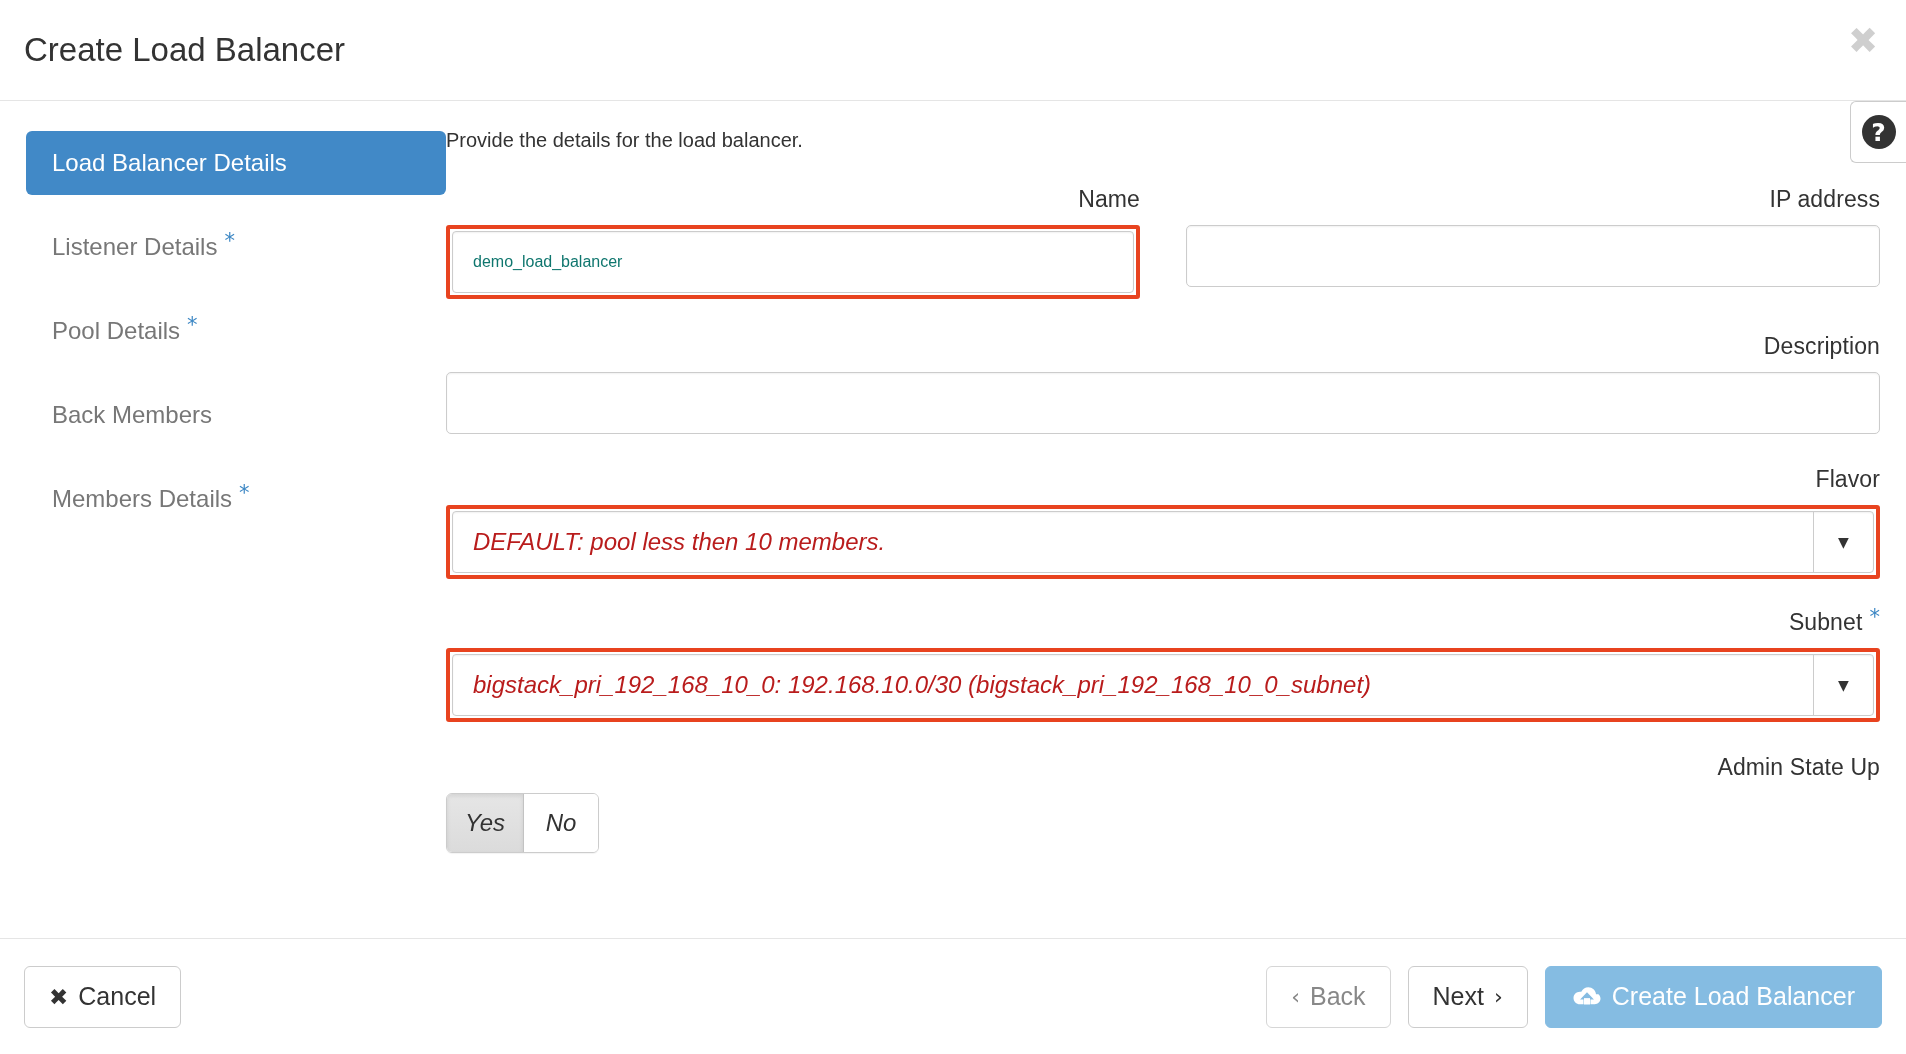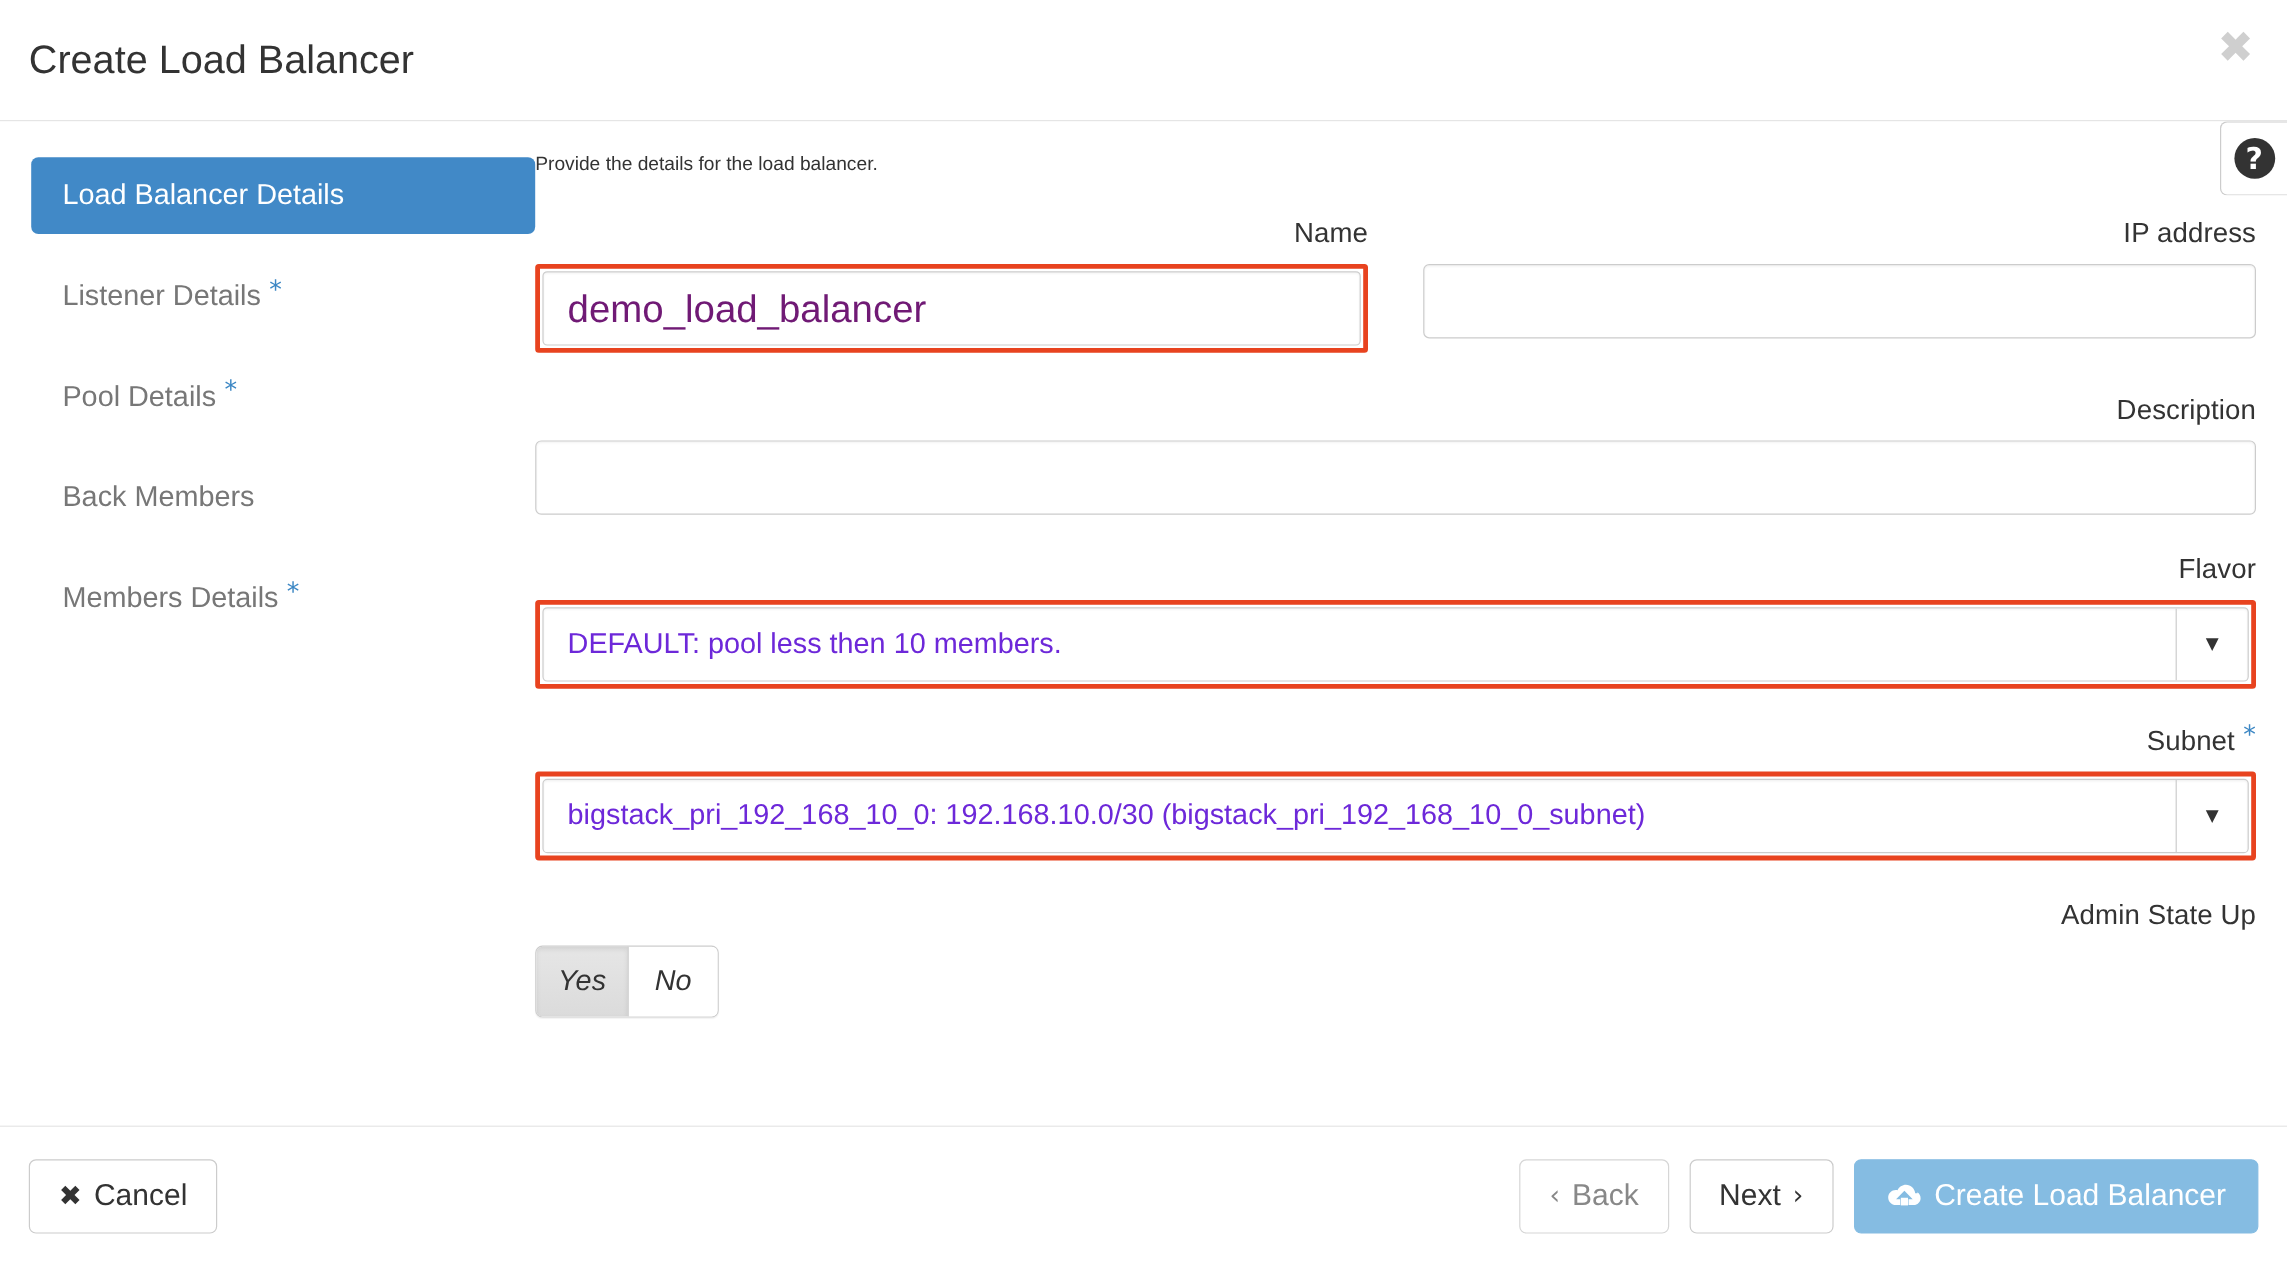--- a/index.html
+++ b/index.html
@@ -128,21 +128,21 @@
   }
 
   
   .form-pane {
     flex: 1 1 auto;
     padding-left: 0px;
     padding-right: 0px;
     min-width: 0;
   }
   .intro-text {
-    font-size: 16px;
+    font-size: 20px;
     color: #333333;
     margin: 0 0 34px 0;
   }
   .form-row {
     display: flex;
     gap: 46px;
     margin-bottom: 12px;
   }
   .form-group { margin-bottom: 12px; }
   .form-group.half { flex: 1 1 0; min-width: 0; }
@@ -156,22 +156,22 @@
     letter-spacing: 0.1px;
     text-align: right;
   }
 
   .input-box {
     width: 100%;
     height: 62px;
     border: 1px solid #cccccc;
     border-radius: 5px;
     background: #ffffff;
-    font-size: 32px;
-    color: #701a75;
+    font-size: 16px;
+    color: #0f766e;
     padding: 0 20px;
     font-family: "Liberation Sans", sans-serif;
     outline: none;
     box-shadow: inset 0 1px 2px rgba(0,0,0,0.06);
   }
   .input-box::placeholder { color: #999999; }
 
   .highlight-red {
     border: 4px solid #e8431f;
     border-radius: 3px;
@@ -190,25 +190,26 @@
     background: #ffffff;
     display: flex;
     align-items: center;
     box-shadow: inset 0 1px 2px rgba(0,0,0,0.06);
     cursor: pointer;
     overflow: hidden;
   }
   .select-value {
     flex: 1 1 auto;
     font-size: 24px;
-    color: #6d28d9;
+    color: #b91c1c;
     padding: 0 20px;
     white-space: nowrap;
     overflow: hidden;
     text-overflow: ellipsis;
+    font-style: italic;
   }
   .select-caret {
     flex: 0 0 60px;
     height: 100%;
     border-left: 1px solid #cccccc;
     display: flex;
     align-items: center;
     justify-content: center;
     color: #333333;
     font-size: 14px;

